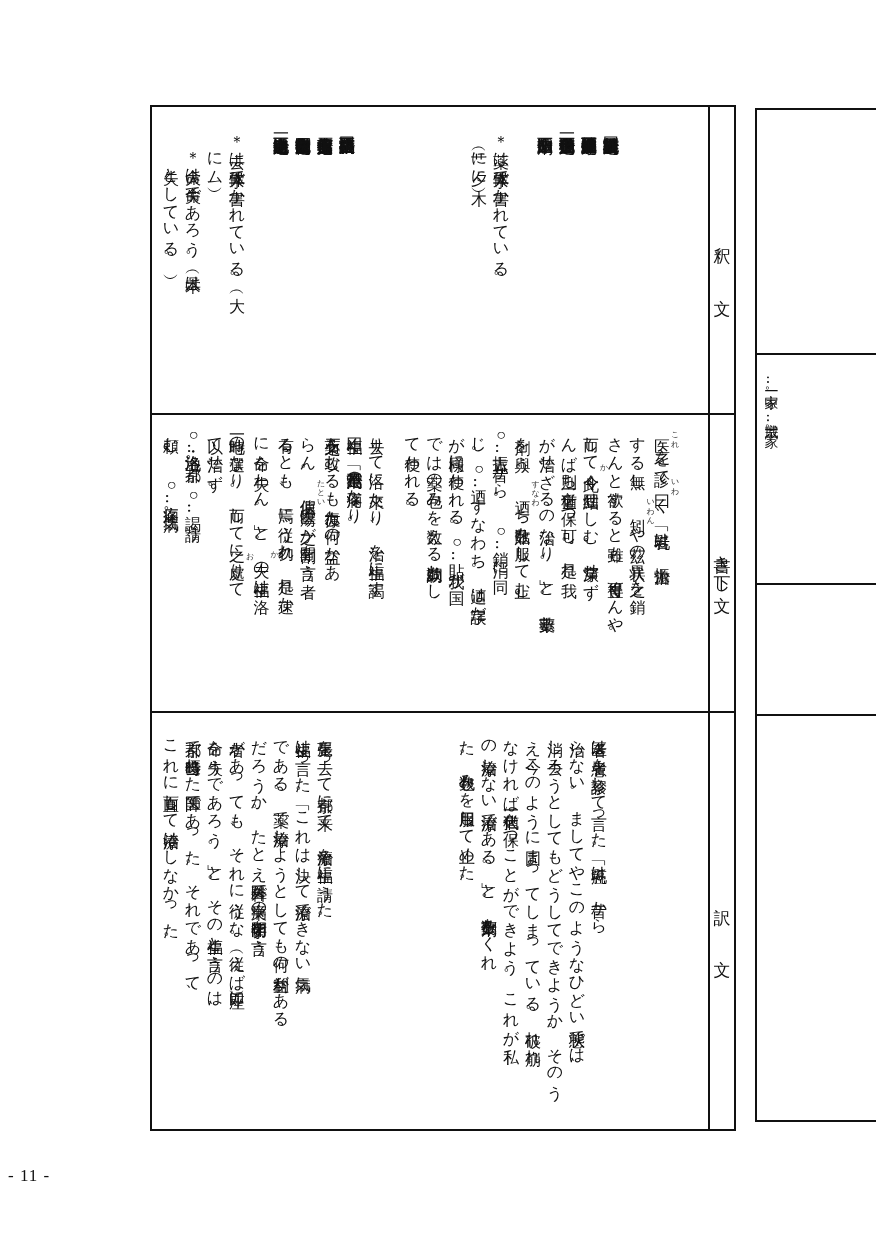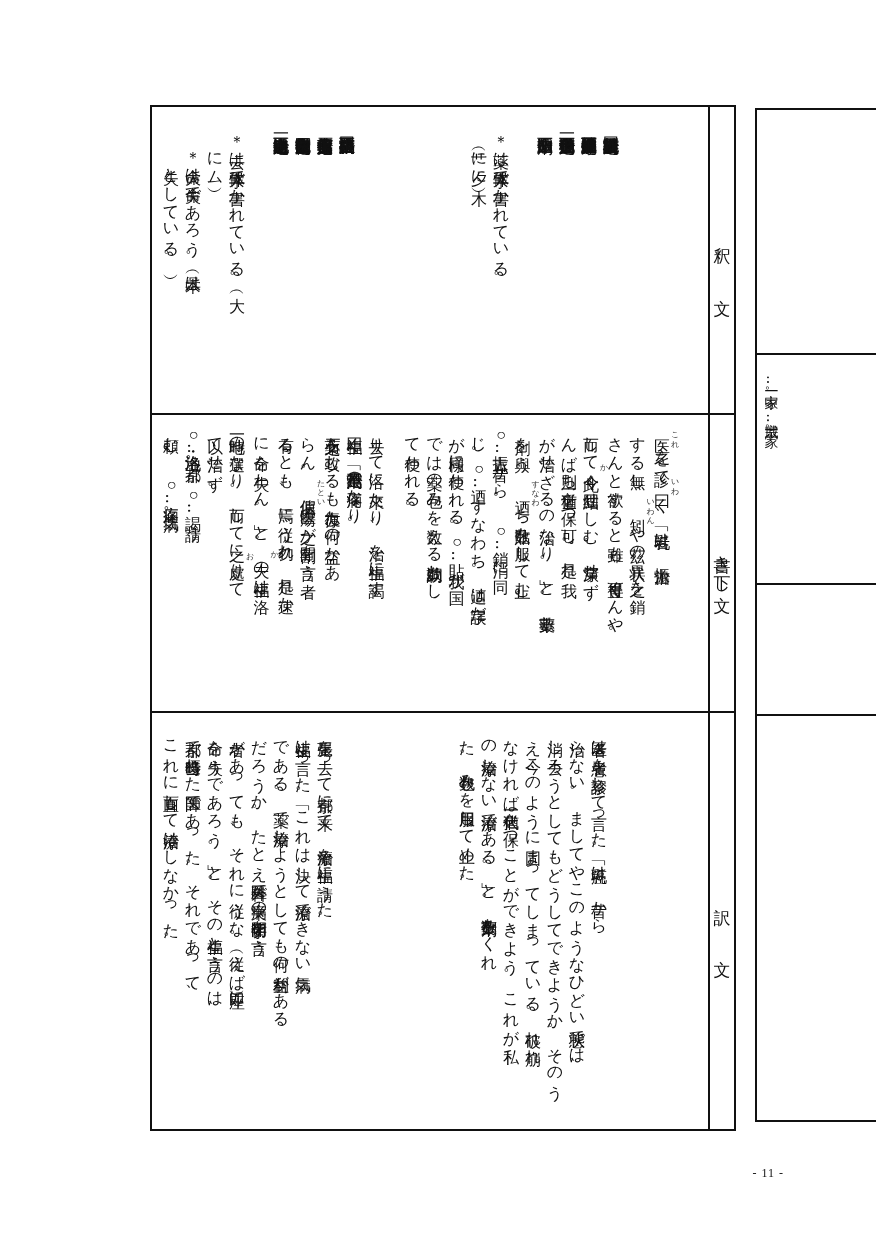--- a/index.html
+++ b/index.html
@@ -51,22 +51,22 @@
   .side-divider.d1{top:243px;}
   .side-divider.d2{top:473px;}
   .side-divider.d3{top:604px;}
   .side-note{
     position:absolute;top:265px;left:5px;
     writing-mode:vertical-rl;text-orientation:mixed;
     font-size:14px;line-height:18px;
   }
   
   .page-num{
-    position:absolute;top:1166px;left:0;width:784px;
-    text-align:right;font-size:12px;letter-spacing:1px;
+    position:absolute;top:1166px;left:8px;width:784px;
+    text-align:left;font-size:17px;letter-spacing:1px;
   }
 </style>
 </head>
 <body>
 
 <div class="screen">
 
   <div class="main-box">
 
     <div class="section s1">

